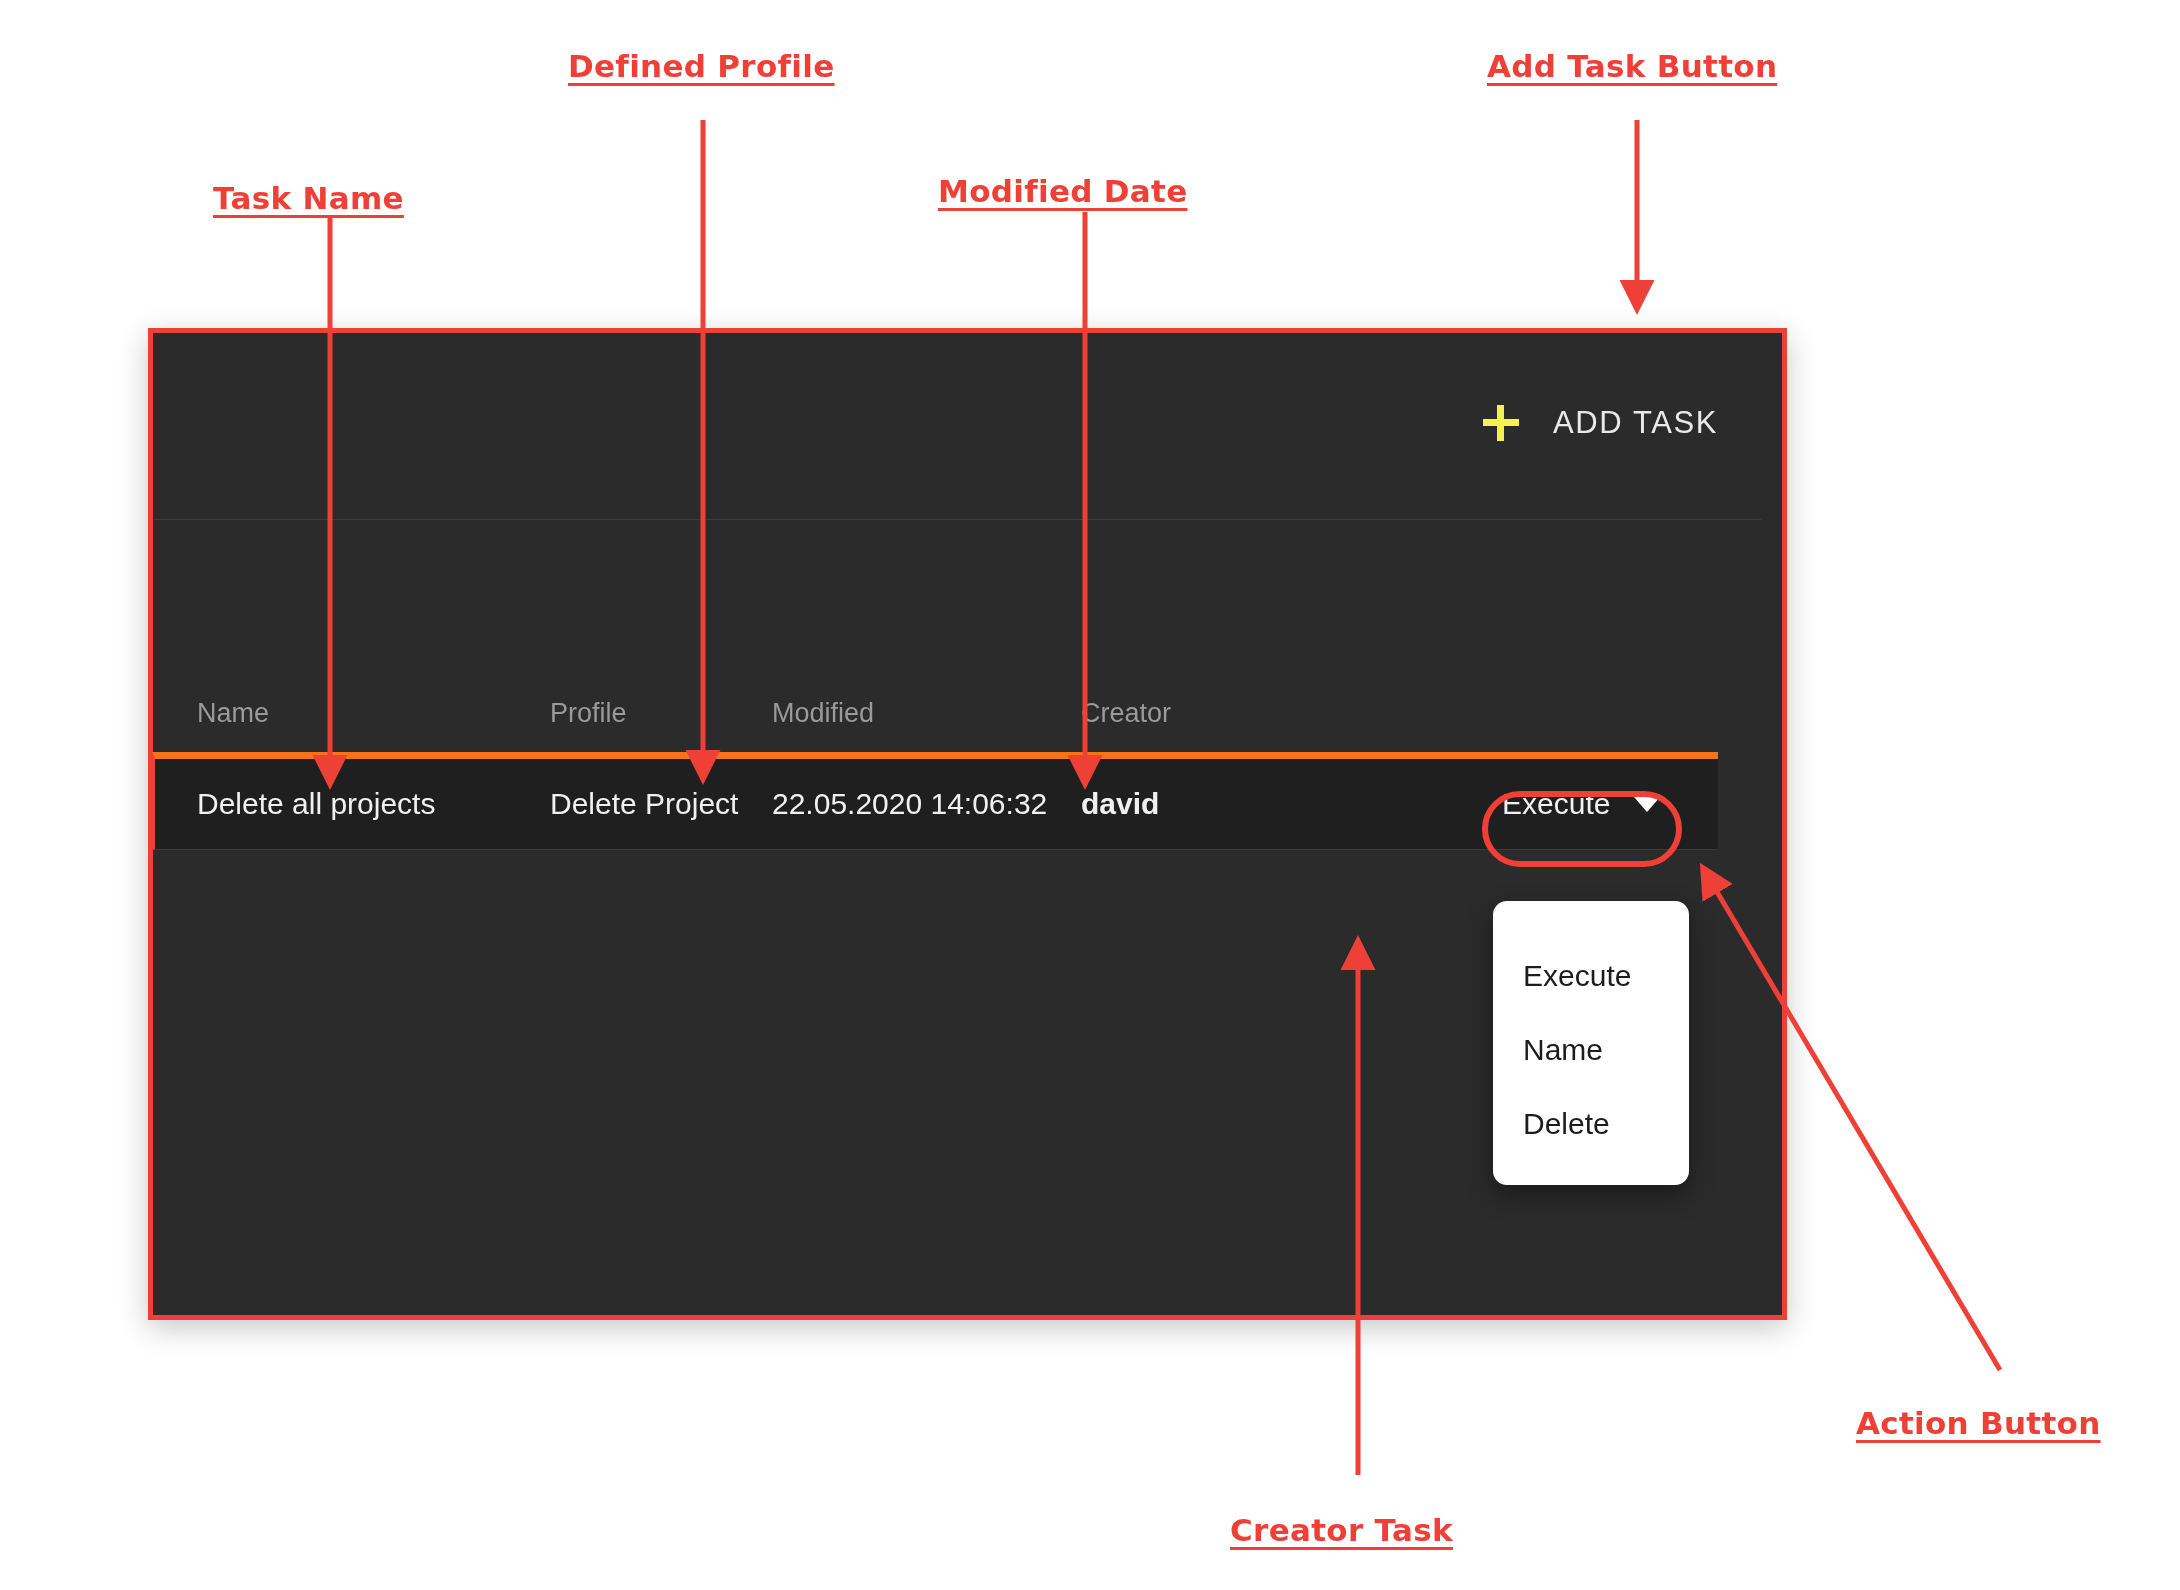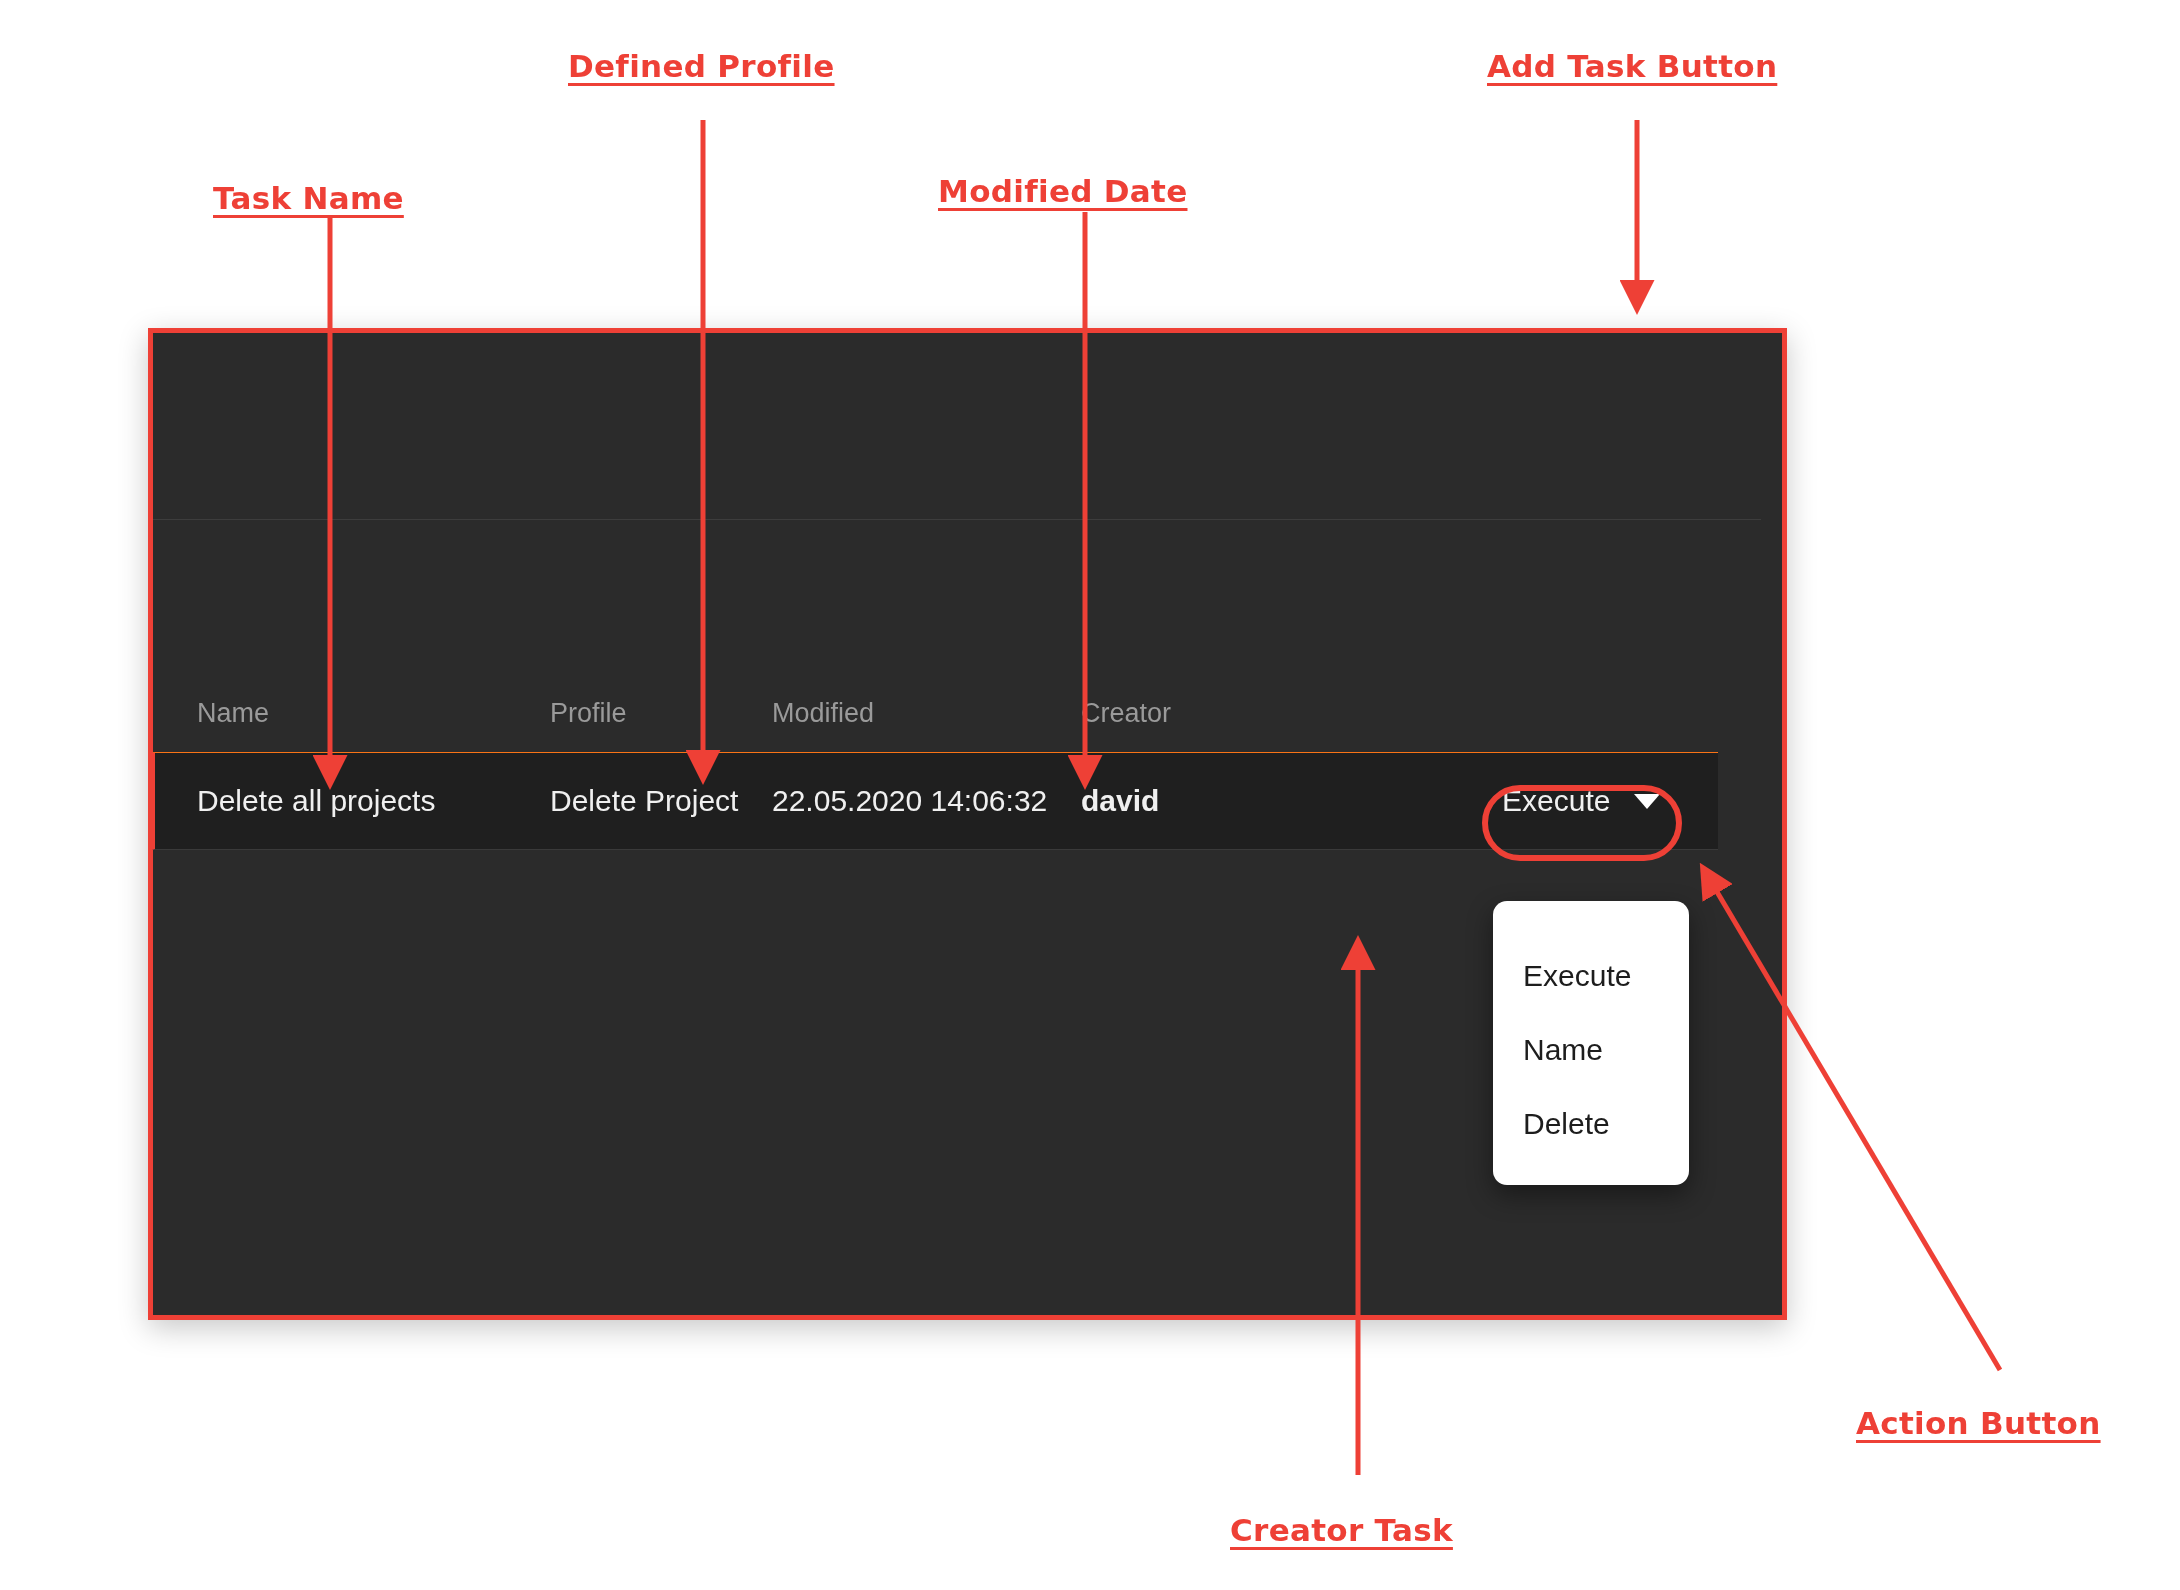--- a/index.html
+++ b/index.html
@@ -134,21 +134,21 @@
   .col-modified { left: 619px; }
   .col-creator  { left: 928px; }
 
   #task-row {
     position: absolute;
     left: -1px;
     top: 232px;
     width: 1566px;
     height: 98px;
     background: #1f1f1f;
-    border-top: 1px solid #f97316;
+    border-top: 7px solid #f97316;
     border-bottom: 1px solid #3a3a3a;
     border-left: 3px solid #ee4036;
     box-sizing: border-box;
     cursor: pointer;
   }
   #task-row .cell {
     position: absolute;
     top: 50%;
     transform: translateY(-50%);
     color: #f0f0f0;
@@ -217,20 +217,26 @@
     color: #1d1d1d;
     cursor: pointer;
     white-space: nowrap;
   }
 </style>
 </head>
 <body>
 
 <div id="task-panel">
 
+  <div class="panel-toolbar">
+    <button id="add-task-button">
+      <span class="plus-glyph"></span>
+      <span class="add-task-text">ADD TASK</span>
+    </button>
+  </div>
 
   <div class="toolbar-divider"></div>
 
   <div id="task-table">
 
     <div class="table-header">
       <span class="cell col-name">Name</span>
       <span class="cell col-profile">Profile</span>
       <span class="cell col-modified">Modified</span>
       <span class="cell col-creator">Creator</span>

